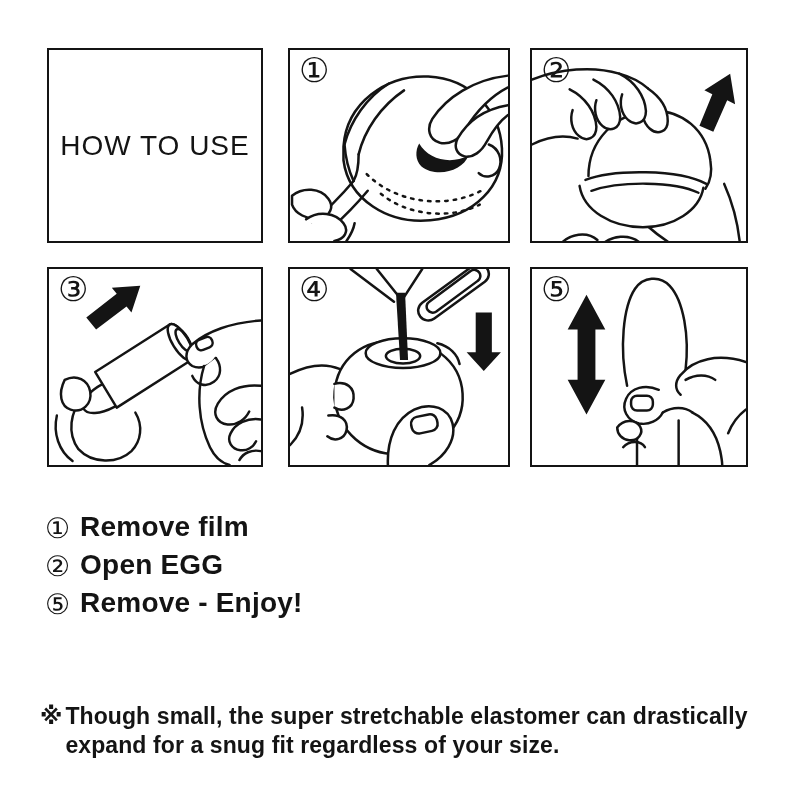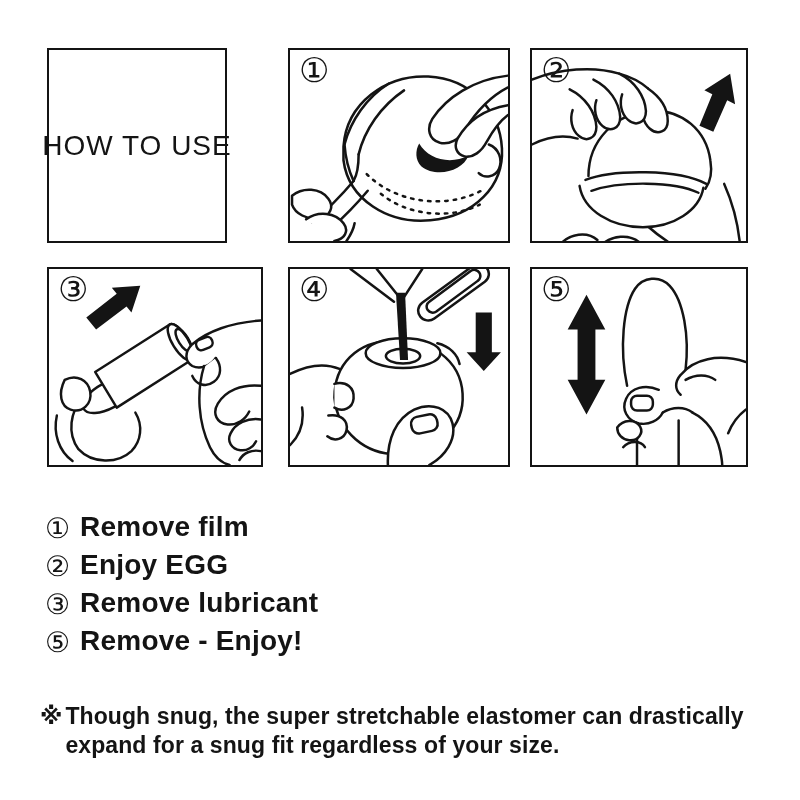--- a/index.html
+++ b/index.html
@@ -79,21 +79,21 @@
   .ink-line { stroke: #141414; stroke-width: 2.5; fill: none; stroke-linecap: round; stroke-linejoin: round; }
   .ink-shape { stroke: #141414; stroke-width: 2.5; fill: #ffffff; stroke-linecap: round; stroke-linejoin: round; }
   .ink-fill { fill: #141414; stroke: none; }
   .ink-dots { stroke: #141414; stroke-width: 2.5; fill: none; stroke-dasharray: 2.5 6; stroke-linecap: round; }
 </style>
 </head>
 <body>
 
 <div class="stage">
 
-  <div class="panel title-panel" style="left:47px; top:48px; width:180px; height:195px;">
+  <div class="panel title-panel" style="left:47px; top:48px; width:216px; height:195px;">
     <span class="title-text">HOW TO USE</span>
   </div>
 
   <div class="panel" style="left:288px; top:48px; width:222px; height:195px;">
     <span class="badge">①</span>
     <svg class="panel-art" viewBox="0 0 216 194" preserveAspectRatio="none">
       <g>
         <path class="ink-shape" d="M53 98 C56 54 95 25 137 27 C179 29 208 62 210 100 C212 138 183 169 139 173 C97 177 58 152 53 112 Z"></path>
         <path class="ink-line" d="M98 34 C76 48 60 72 54 96"></path>
         <path class="ink-line" d="M113 41 C90 57 74 81 68 106"></path>
@@ -204,31 +204,28 @@
         <path class="ink-line" d="M216 142 C208 148 202 156 198 166"></path>
       </g>
     </svg>
   </div>
 
   <div class="steps">
     <div class="step-item">
       <span class="step-marker">①</span><span class="step-text">Remove film</span>
     </div>
     <div class="step-item">
-      <span class="step-marker">②</span><span class="step-text">Enjoy EGG</span>
-    </div>
-    <div class="step-item">
-      <span class="step-marker">③</span><span class="step-text">Remove lubricant</span>
+      <span class="step-marker">②</span><span class="step-text">Open EGG</span>
     </div>
     <div class="step-item">
       <span class="step-marker">⑤</span><span class="step-text">Remove - Enjoy!</span>
     </div>
   </div>
 
   <div class="note">
     <span class="note-marker">※</span>
     <span class="note-text">
-      <span>Though snug, the super stretchable elastomer can drastically</span><br>
+      <span>Though small, the super stretchable elastomer can drastically</span><br>
       <span>expand for a snug fit regardless of your size.</span>
     </span>
   </div>
 
 </div>
 
 </body></html>

